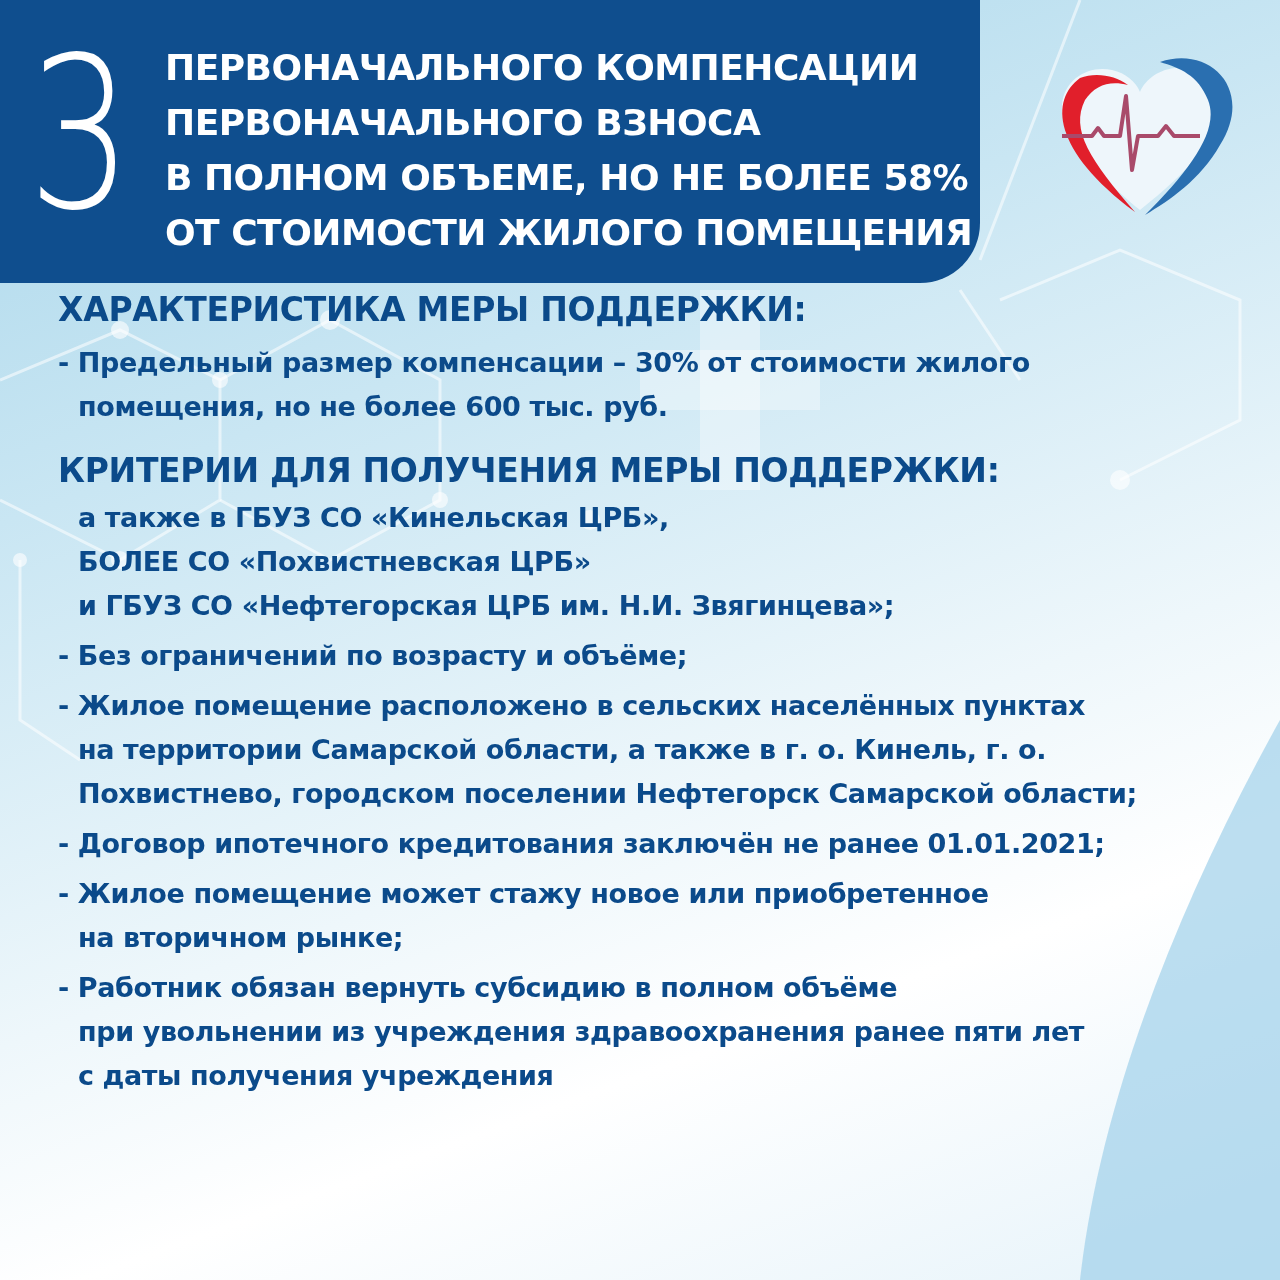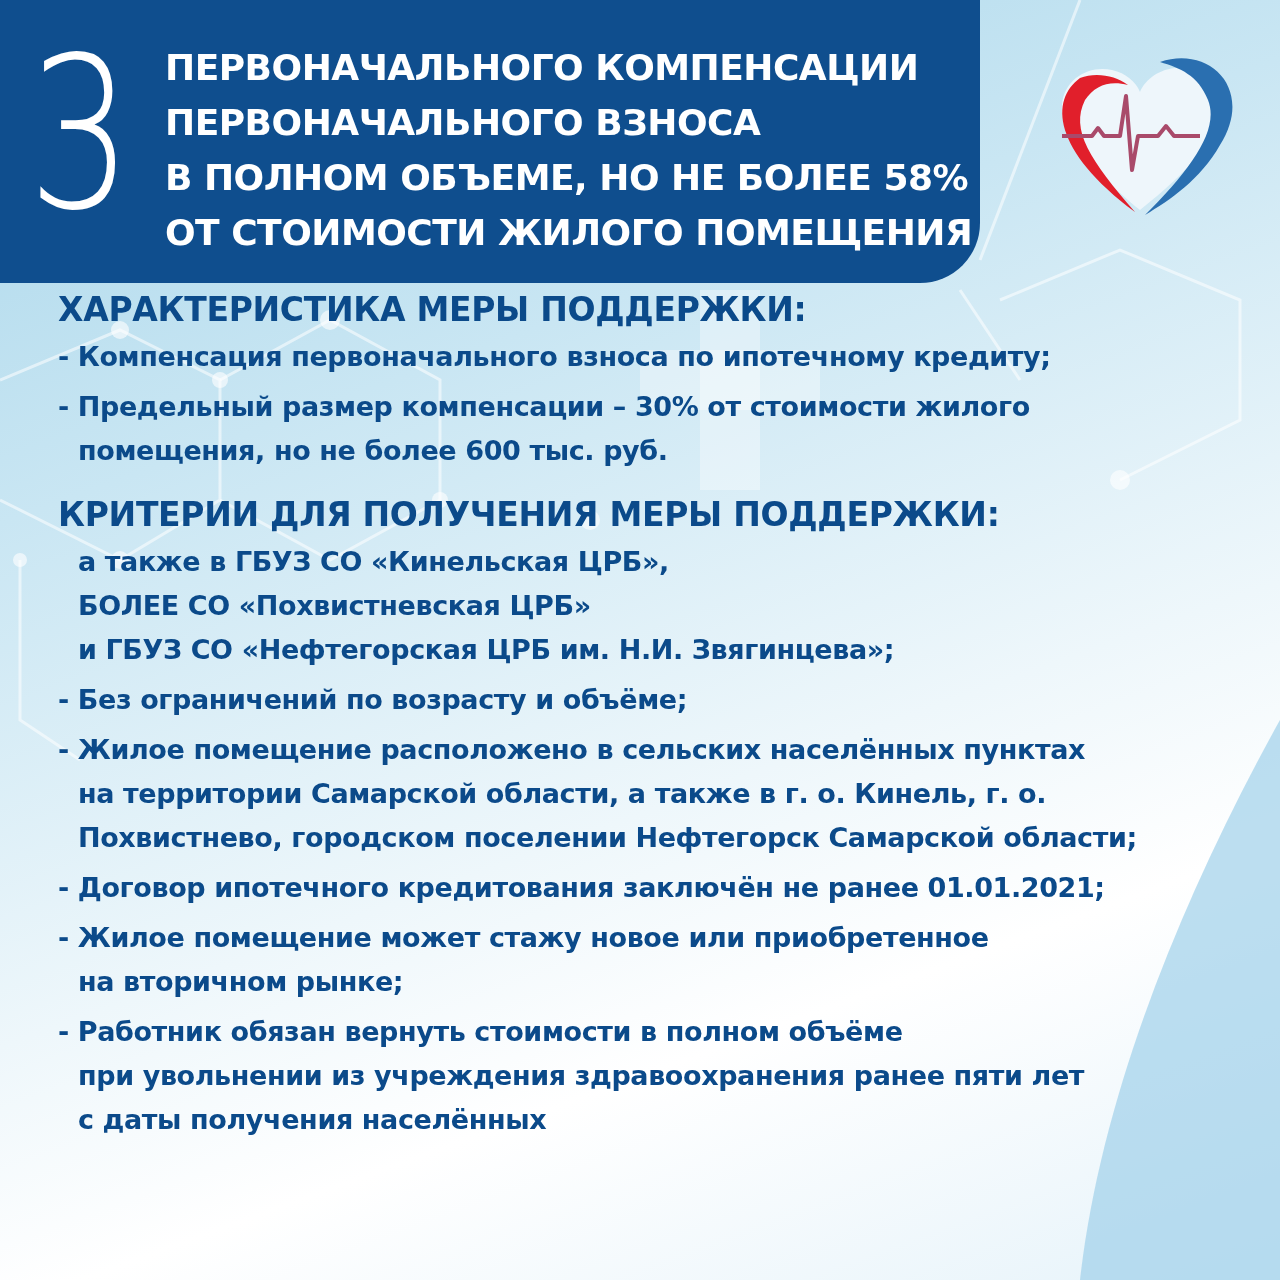--- a/index.html
+++ b/index.html
@@ -75,23 +75,20 @@
 <svg class="logo" viewBox="0 0 200 185">
   <path d="M100,170 C40,120 20,95 22,65 C24,38 50,25 72,30 C86,33 96,42 100,52 C104,42 116,30 135,28 C160,26 180,45 178,72 C176,100 150,130 100,170 Z" fill="#eef6fb"></path>
   <path d="M40,38 C10,60 12,110 95,172 C50,120 30,90 45,60 C55,45 70,40 88,45 C75,35 55,32 40,38 Z" fill="#e11f2b"></path>
   <path d="M120,22 C170,5 215,50 180,105 C160,140 130,160 105,175 C150,130 180,90 168,60 C158,35 140,28 120,22 Z" fill="#2a6fb0"></path>
   <polyline points="22,96 52,96 58,88 64,96 80,96 86,56 92,130 98,96 118,96 126,86 134,96 160,96" fill="none" stroke="#a94a6a" stroke-width="4" stroke-linejoin="round"></polyline>
 </svg>
 
 <div class="content">
   <div class="section-title">ХАРАКТЕРИСТИКА МЕРЫ ПОДДЕРЖКИ:</div>
   <div class="gap-s"></div>
-  <div class="item">
-    <div>- Компенсация первоначального взноса по ипотечному кредиту;</div>
-  </div>
   <div class="gap-s"></div>
   <div class="item">
     <div>- Предельный размер компенсации – 30% от стоимости жилого</div>
     <div class="cont">помещения, но не более 600 тыс. руб.</div>
   </div>
   <div style="height:22px"></div>
 
   <div class="section-title">КРИТЕРИИ ДЛЯ ПОЛУЧЕНИЯ МЕРЫ ПОДДЕРЖКИ:</div>
   <div class="gap-s"></div>
   <div class="item">
@@ -113,17 +110,17 @@
   <div class="item">
     <div>- Договор ипотечного кредитования заключён не ранее 01.01.2021;</div>
   </div>
   <div class="gap-s"></div>
   <div class="item">
     <div>- Жилое помещение может стажу новое или приобретенное</div>
     <div class="cont">на вторичном рынке;</div>
   </div>
   <div class="gap-s"></div>
   <div class="item">
-    <div>- Работник обязан вернуть стоимости в полном объёме</div>
+    <div>- Работник обязан вернуть субсидию в полном объёме</div>
     <div class="cont">при увольнении из учреждения здравоохранения ранее пяти лет</div>
-    <div class="cont">с даты получения населённых</div>
+    <div class="cont">с даты получения учреждения</div>
   </div>
 </div>
 
 </body></html>

